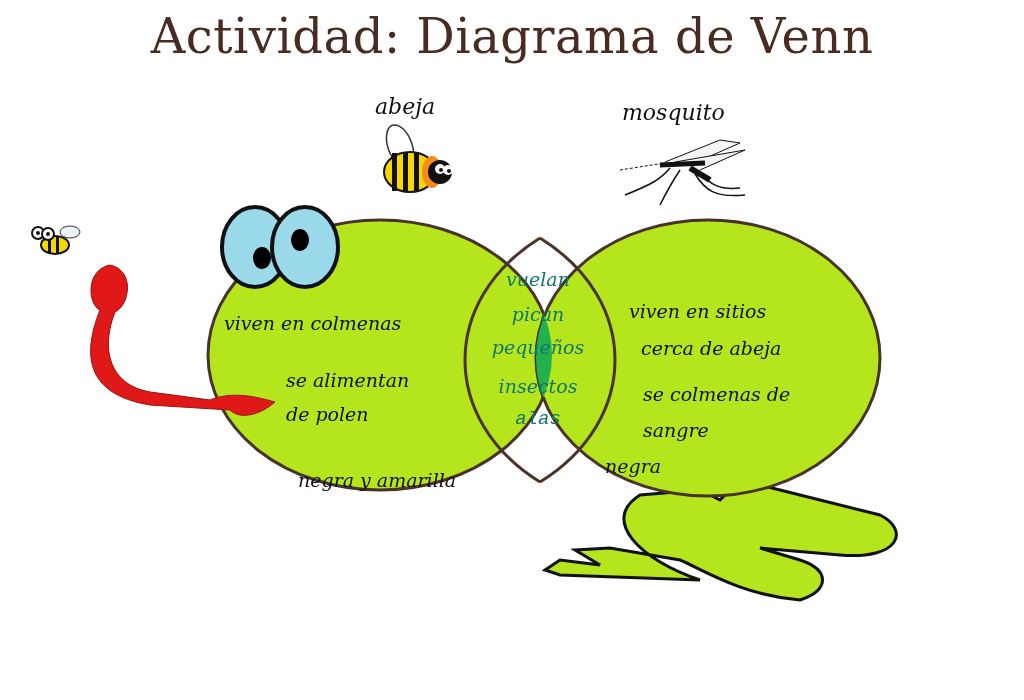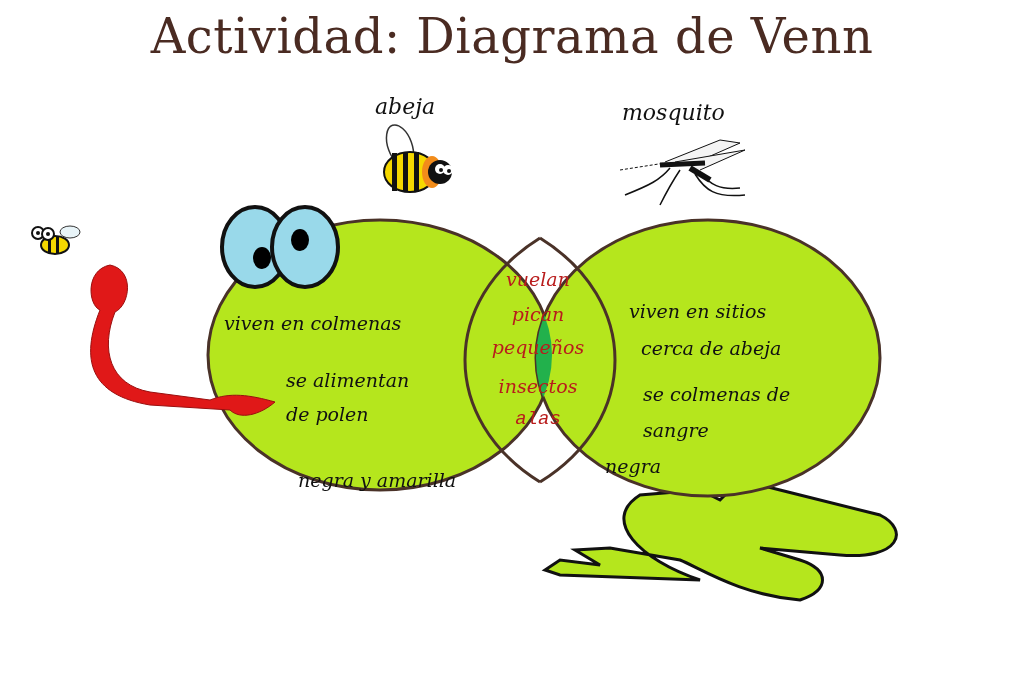--- a/index.html
+++ b/index.html
@@ -6,21 +6,21 @@
   body { width:1024px; height:700px; position:relative; overflow:hidden;
          font-family: "DejaVu Serif", serif; }
   .title { position:absolute; left:0; top:8px; width:1024px; text-align:center;
            font-family:"DejaVu Serif", serif; font-size:48px; color:#4a2b22;
            letter-spacing:0.5px; }
   .label { position:absolute; font-family:"DejaVu Serif", serif; font-style:italic;
            font-size:22px; color:#111; }
   .txt { position:absolute; font-family:"DejaVu Serif", serif; font-style:italic;
          font-size:19px; color:#111; white-space:nowrap; }
   .center-txt { position:absolute; font-family:"DejaVu Serif", serif; font-style:italic;
-         font-size:19px; color:#b91c1c; white-space:nowrap; text-align:center; width:140px; }
+         font-size:19px; color:#0f766e; white-space:nowrap; text-align:center; width:140px; }
   svg { position:absolute; left:0; top:0; }
 </style>
 </head>
 <body>
 
 <svg width="1024" height="700" viewBox="0 0 1024 700">
 
   <g stroke="#111" stroke-width="3" fill="#b5e61d">
     <path d="M640 495 C 600 520, 640 560, 700 580 L 560 575 L 545 570 L 560 560 L 600 565 L 575 550 L 610 548 L 680 560 C 700 568, 740 595, 800 600 C 830 590, 830 570, 800 560 L 760 548 L 840 555 C 900 560, 910 530, 880 515 L 780 490 L 740 480 L 720 500 L 700 490 Z"></path>
   </g>

